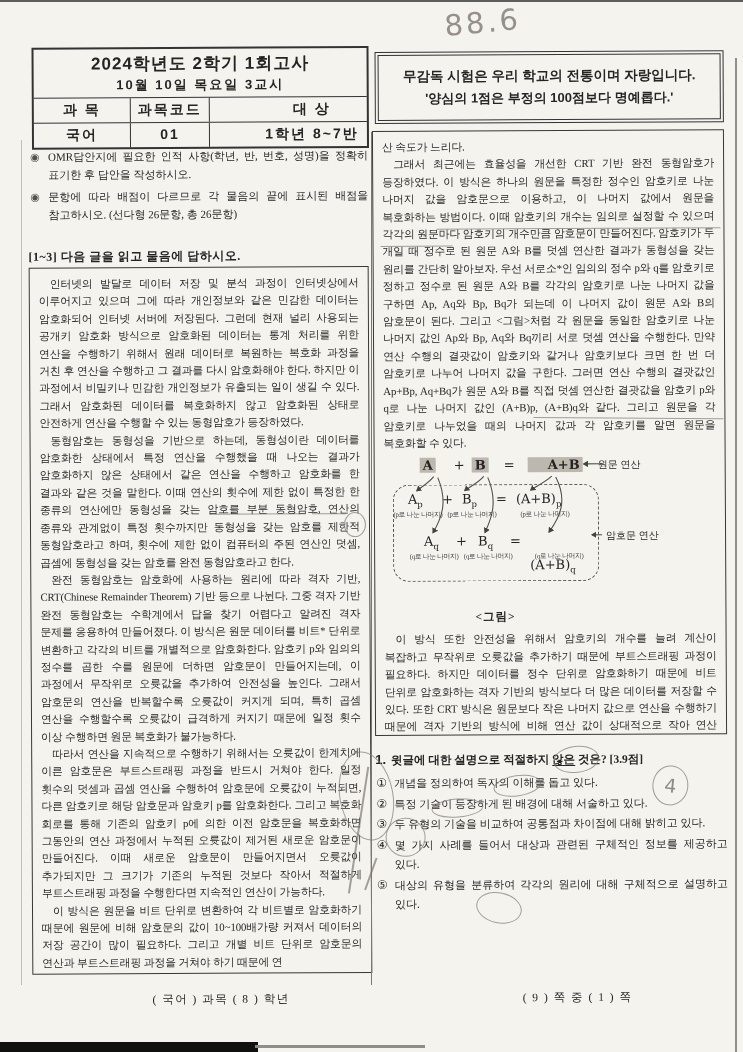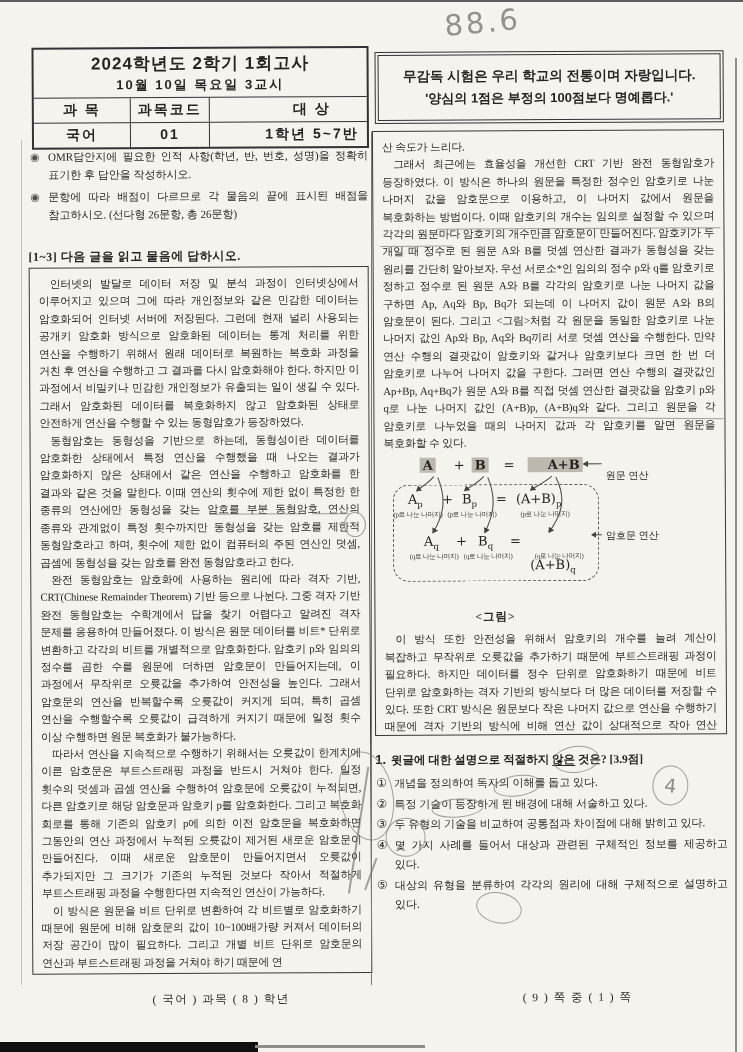--- a/index.html
+++ b/index.html
@@ -90,21 +90,21 @@
     <div class="title">2024학년도 2학기 1회고사</div>
     <div class="date">10월  10일  목요일  3교시</div>
     <div class="hrow">
       <div class="hcell c1">과 목</div>
       <div class="hcell c2">과목코드</div>
       <div class="hcell c3">대 상</div>
     </div>
     <div class="hrow">
       <div class="hcell c1">국어</div>
       <div class="hcell c2">01</div>
-      <div class="hcell c3">1학년 5~7반</div>
+      <div class="hcell c3">1학년 8~7반</div>
     </div>
   </div>
 
   <div class="motto-outer">
     <div class="motto-inner">
       <div class="motto-l1">무감독 시험은 우리 학교의 전통이며 자랑입니다.</div>
       <div class="motto-l2">'양심의 1점은 부정의 100점보다 명예롭다.'</div>
     </div>
   </div>
 
@@ -150,21 +150,21 @@
           <path d="M218 9 L200 9" marker-end="url(#ah)"></path>
           <path d="M218 80 L208 80" marker-end="url(#ah)"></path>
         </g>
       </svg>
 
       <span class="fg hl" style="left:36px;top:2px;">A</span>
       <span class="fg" style="left:70px;top:2px;">+</span>
       <span class="fg hl" style="left:88px;top:2px;">B</span>
       <span class="fg" style="left:120px;top:2px;">=</span>
       <span class="fg hl" style="left:144px;top:2px;padding-left:20px;">A+B</span>
-      <span class="fg-label" style="left:222px;top:3px;margin-top:11px;">원문 연산</span>
+      <span class="fg-label" style="left:214px;top:3px;">원문 연산</span>
 
       <div class="dashed-box"></div>
 
       <span class="fg" style="left:24px;top:36px;"><span>A</span><sub>p</sub></span>
       <span class="fg" style="left:58px;top:36px;">+</span>
       <span class="fg" style="left:78px;top:36px;text-align:right;"><span>B</span><sub>p</sub></span>
       <span class="fg" style="left:112px;top:36px;">=</span>
       <span class="fg" style="left:132px;top:36px;"><span>(A+B)</span><sub>p</sub></span>
       <span class="fg-cap" style="left:8px;top:55px;width:52px;">(p로 나눈 나머지)</span>
       <span class="fg-cap" style="left:62px;top:55px;width:52px;">(p로 나눈 나머지)</span>

